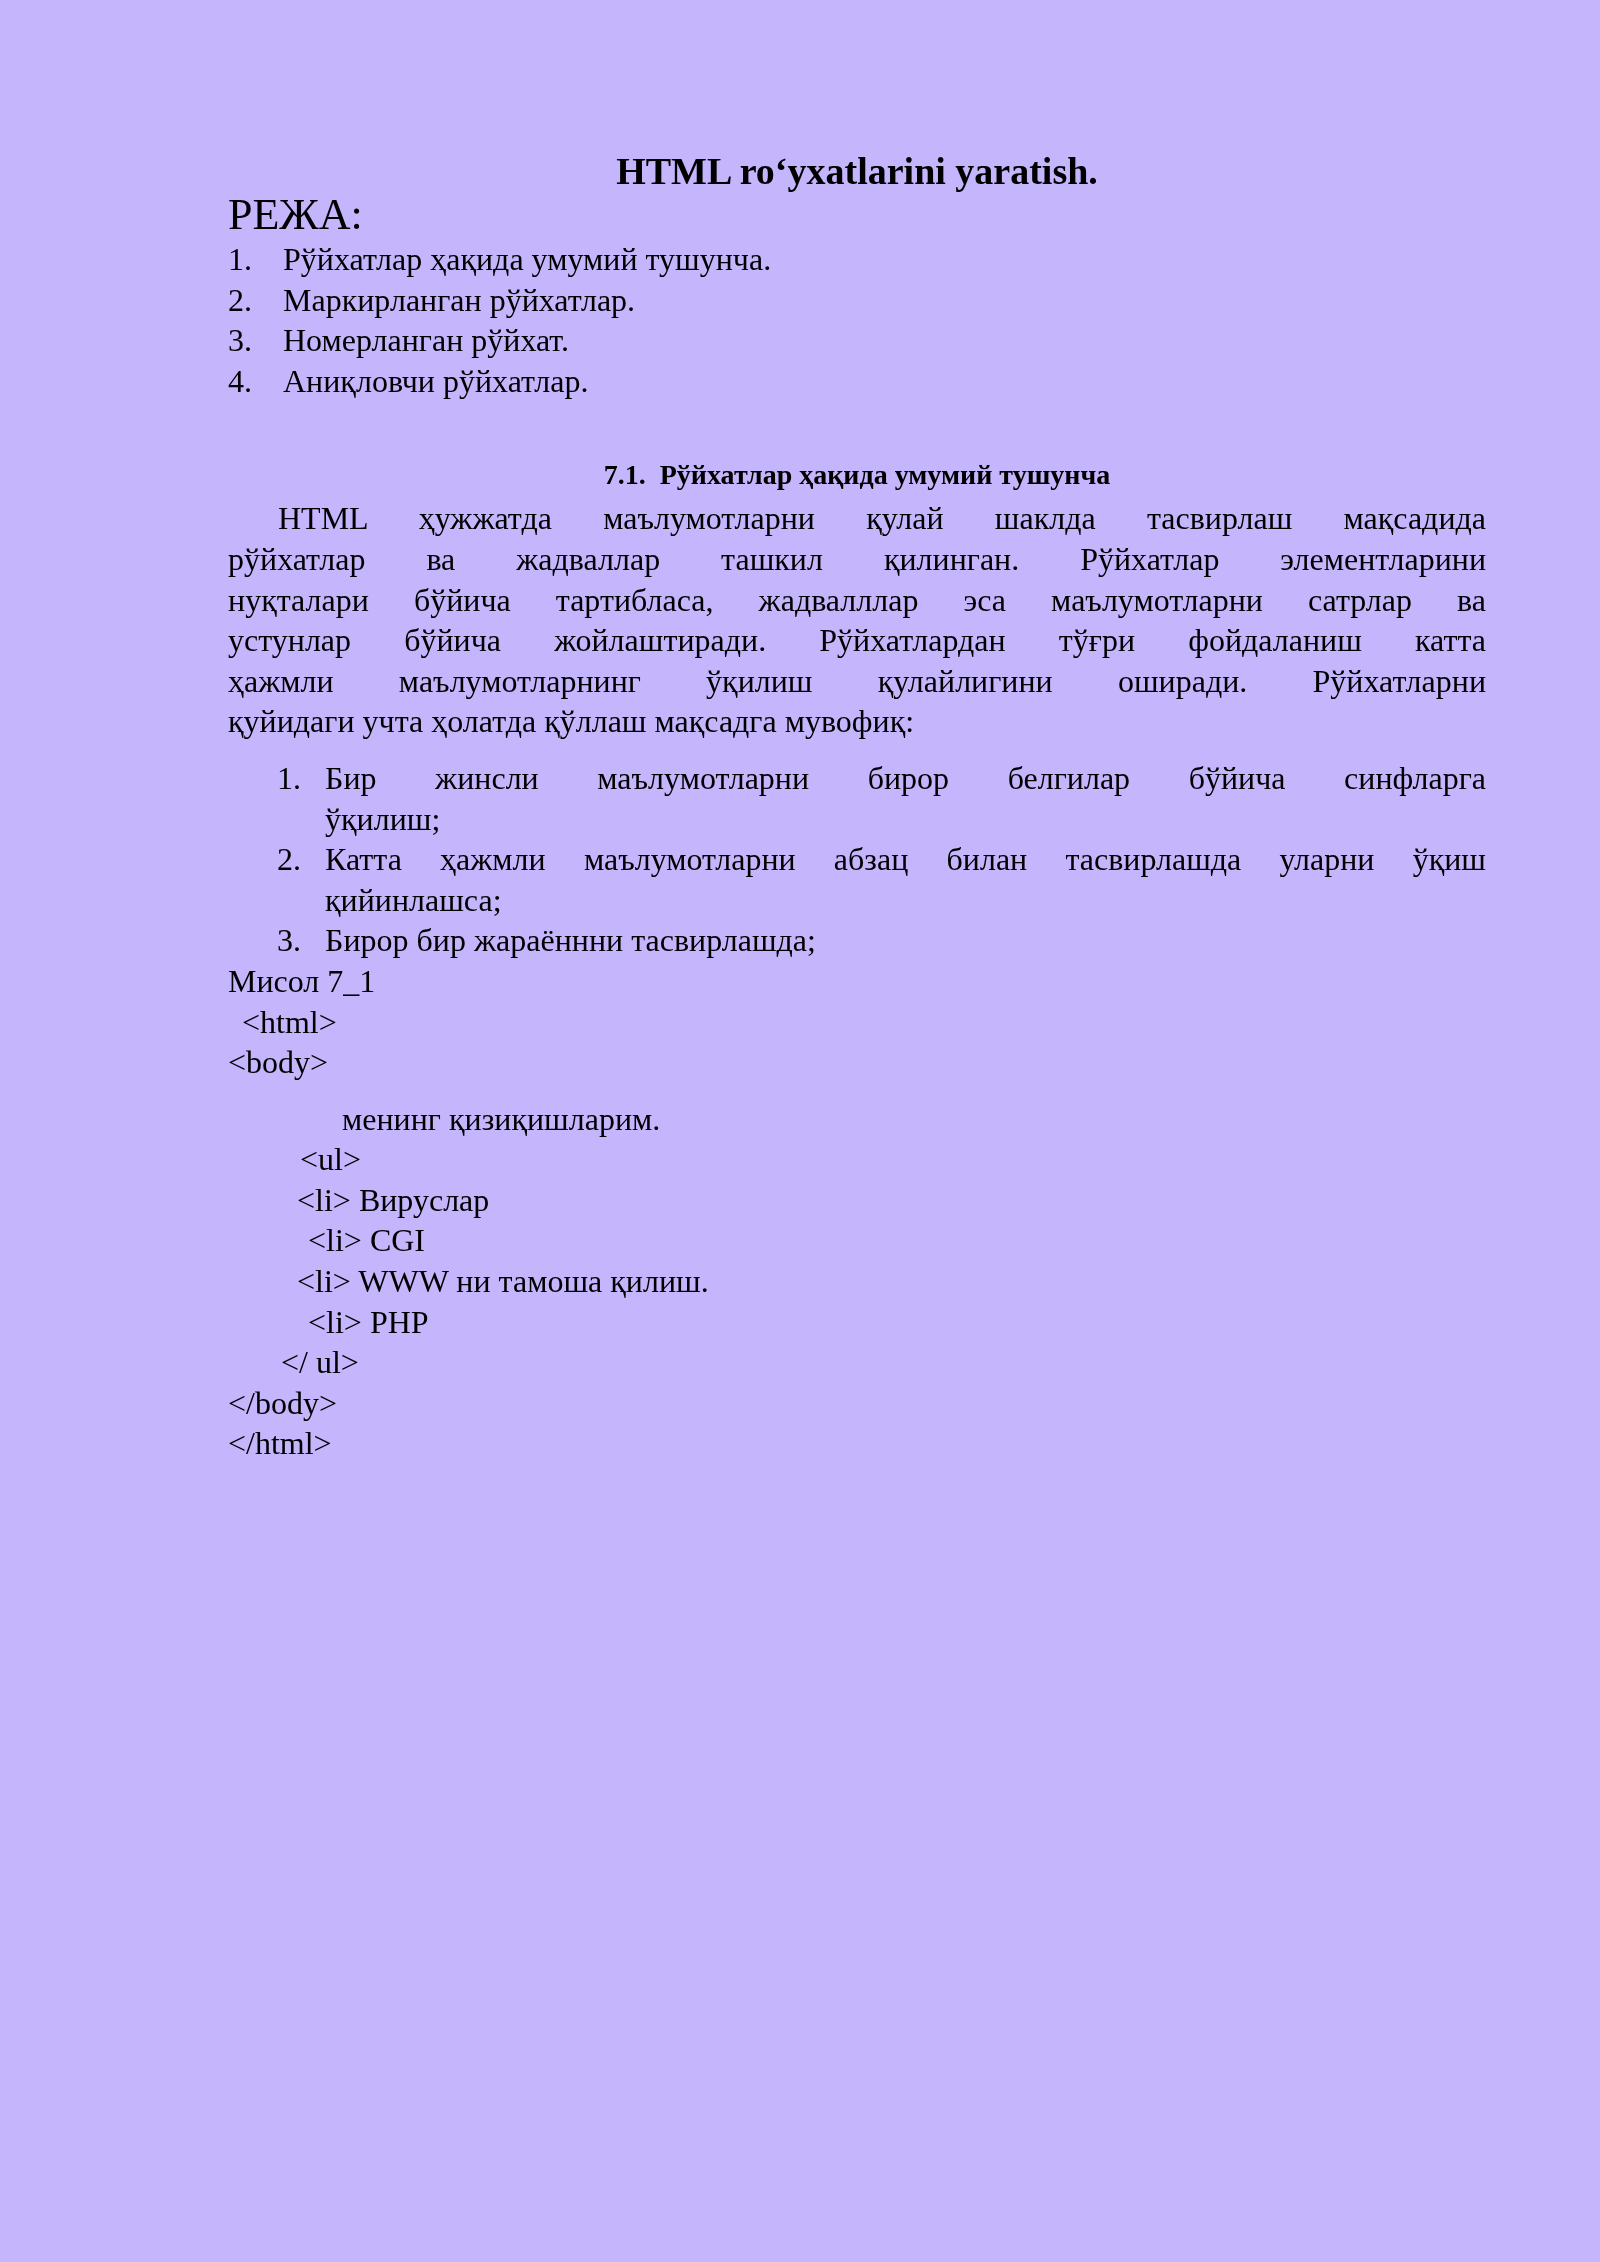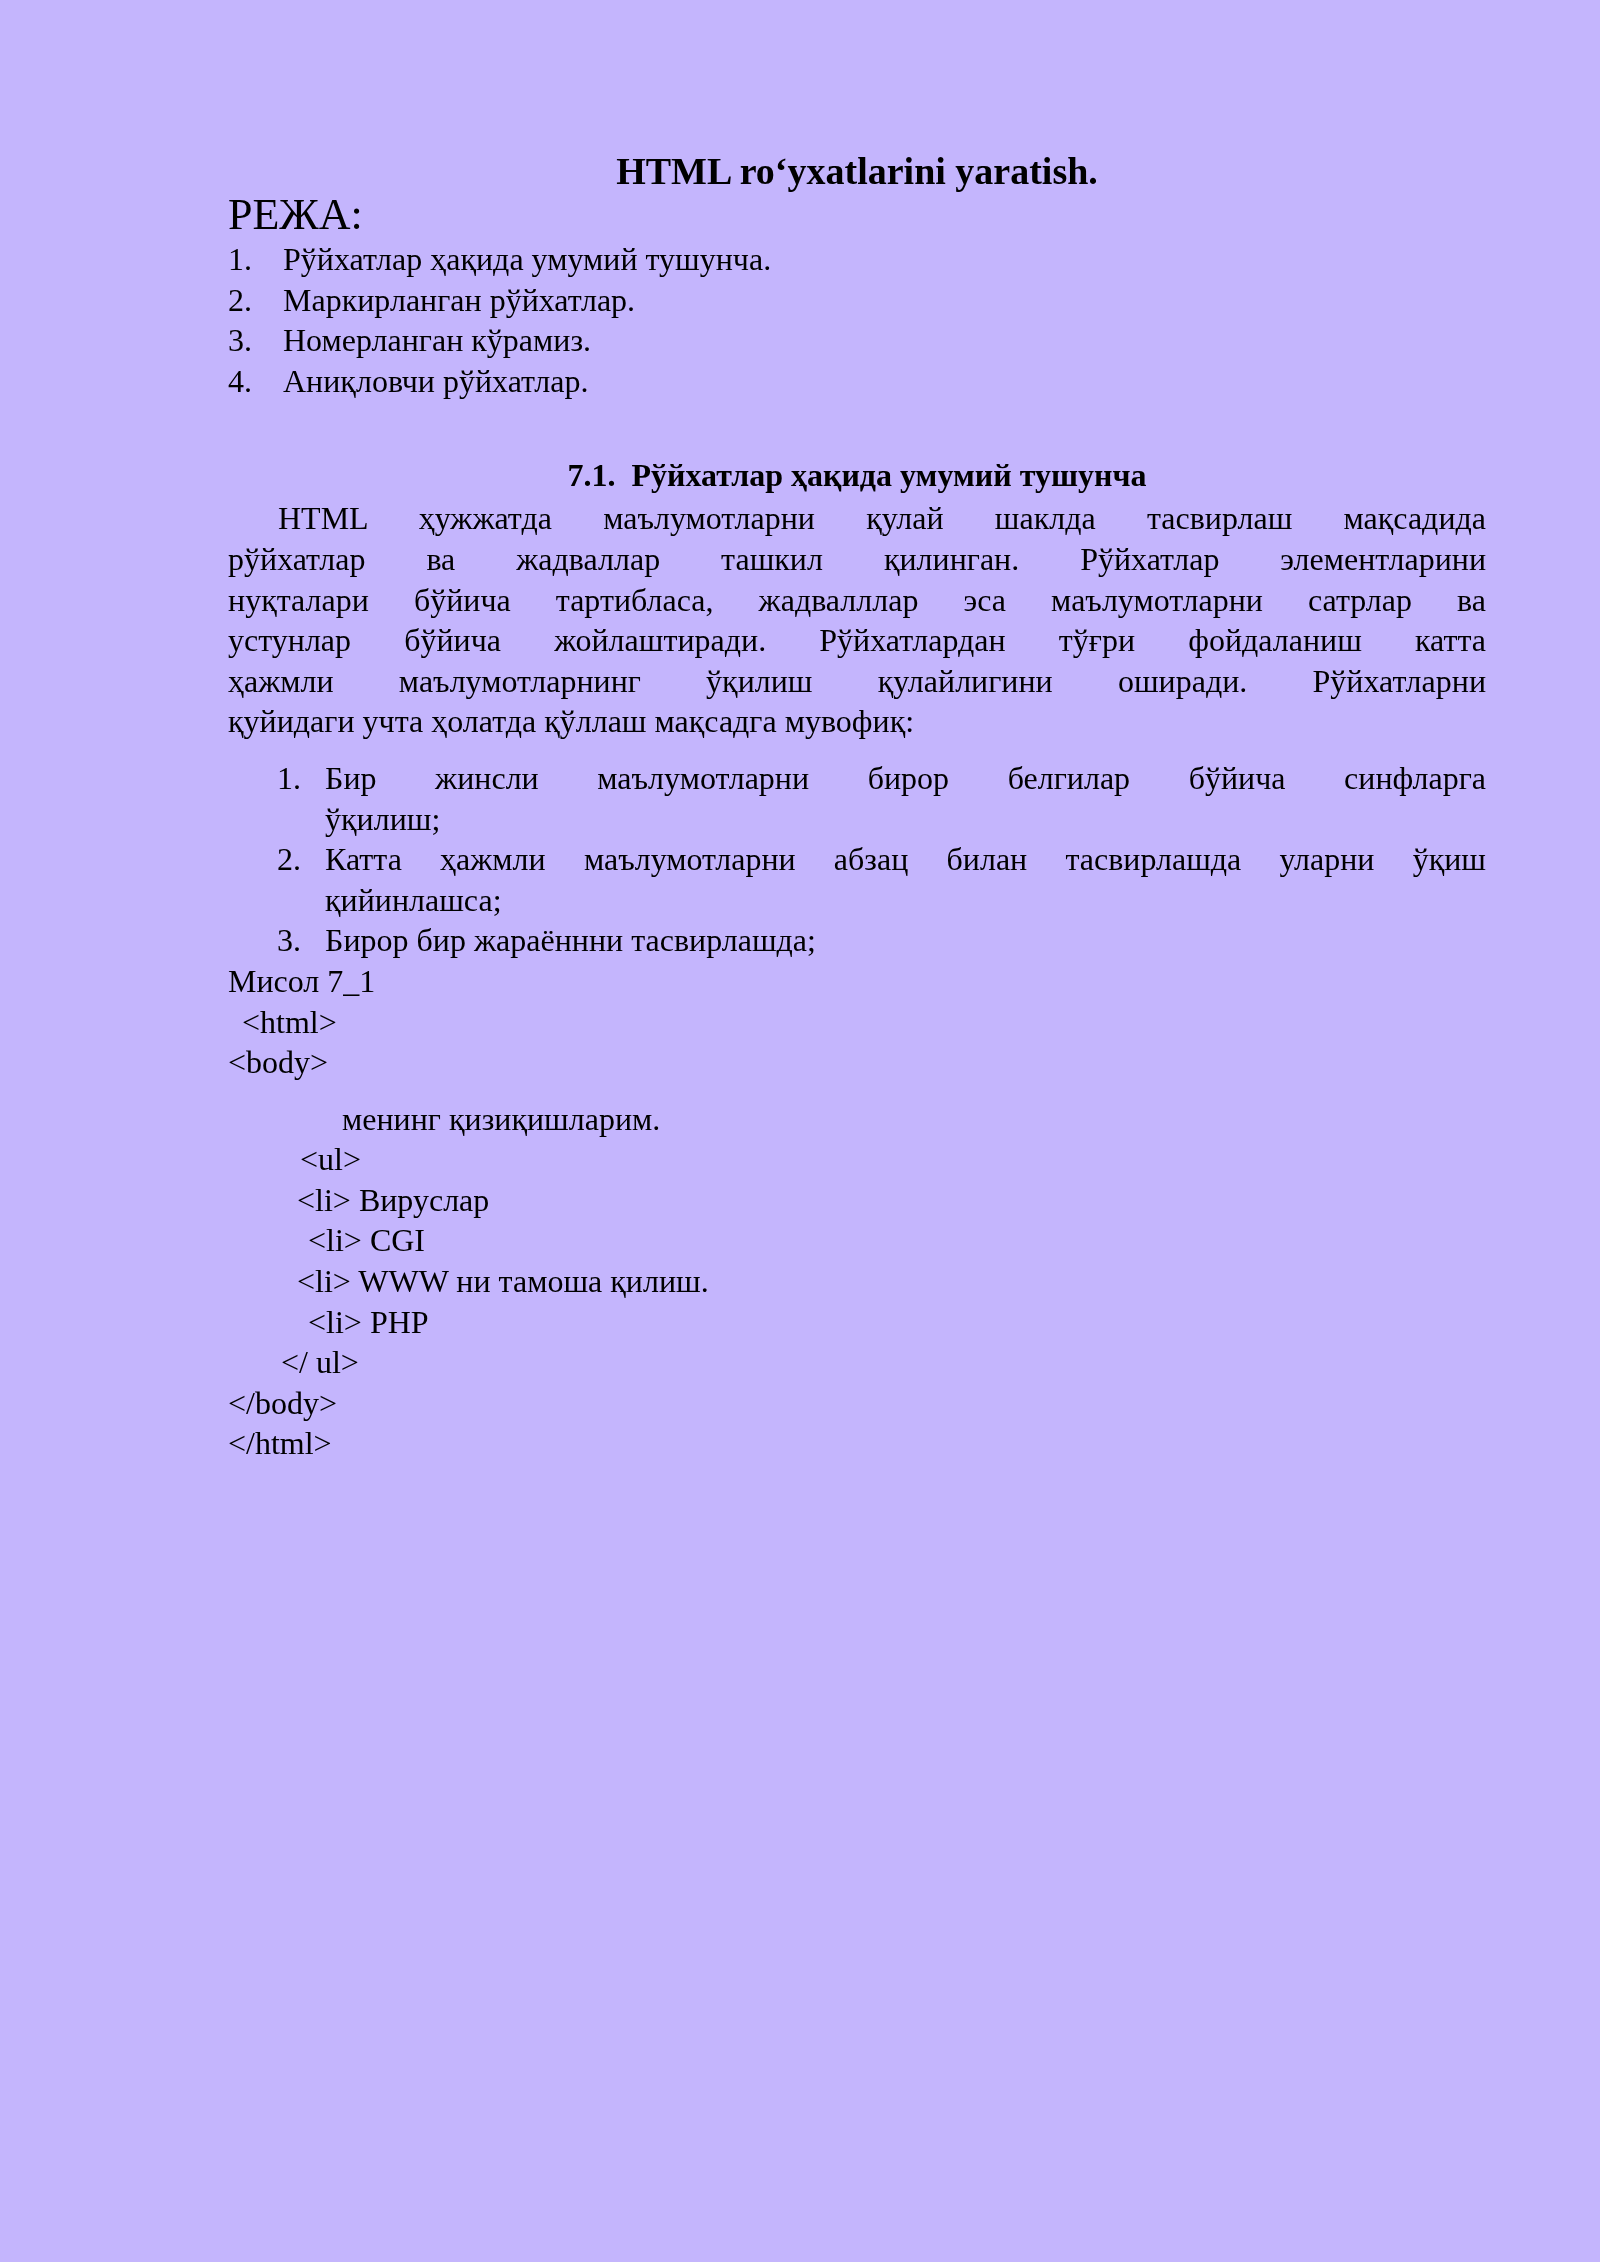--- a/index.html
+++ b/index.html
@@ -38,21 +38,21 @@
   .plan-item {
     display: flex;
     font-size: 32px;
     line-height: 40.6px;
   }
   .plan-item .num {
     flex: 0 0 55px;
   }
   .section-heading {
     margin-top: 51px;
-    font-size: 32px;
+    font-size: 28px;
     font-weight: bold;
     line-height: 46px;
     text-align: center;
     white-space: pre-wrap;
   }
   .para {
     font-size: 32px;
   }
   .pline {
     line-height: 40.6px;
@@ -99,21 +99,21 @@
     <div class="plan-item">
       <span class="num">1.</span>
       <span class="txt">Рўйхатлар ҳақида умумий тушунча.</span>
     </div>
     <div class="plan-item">
       <span class="num">2.</span>
       <span class="txt">Маркирланган рўйхатлар.</span>
     </div>
     <div class="plan-item">
       <span class="num">3.</span>
-      <span class="txt">Номерланган кўрамиз.</span>
+      <span class="txt">Номерланган рўйхат.</span>
     </div>
     <div class="plan-item">
       <span class="num">4.</span>
       <span class="txt">Аниқловчи рўйхатлар.</span>
     </div>
   </div>
 
   <div class="section-heading">7.1.  Рўйхатлар ҳақида умумий тушунча</div>
 
   <div class="para">

